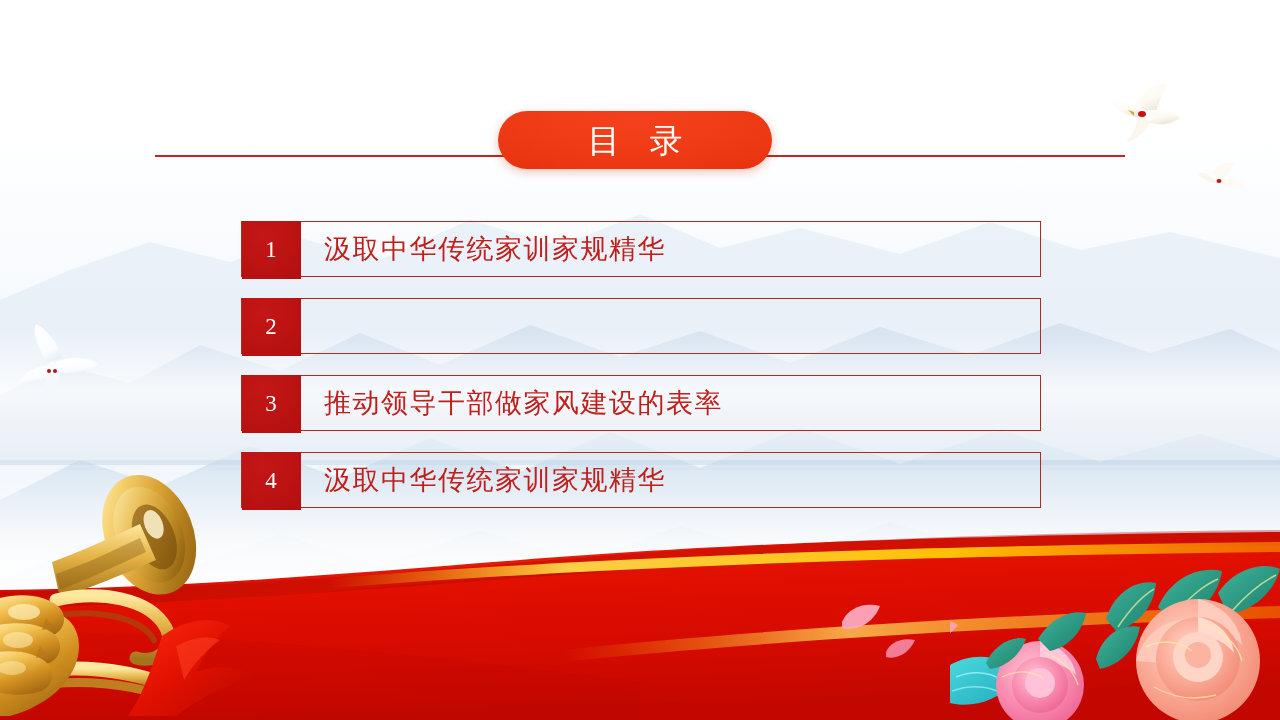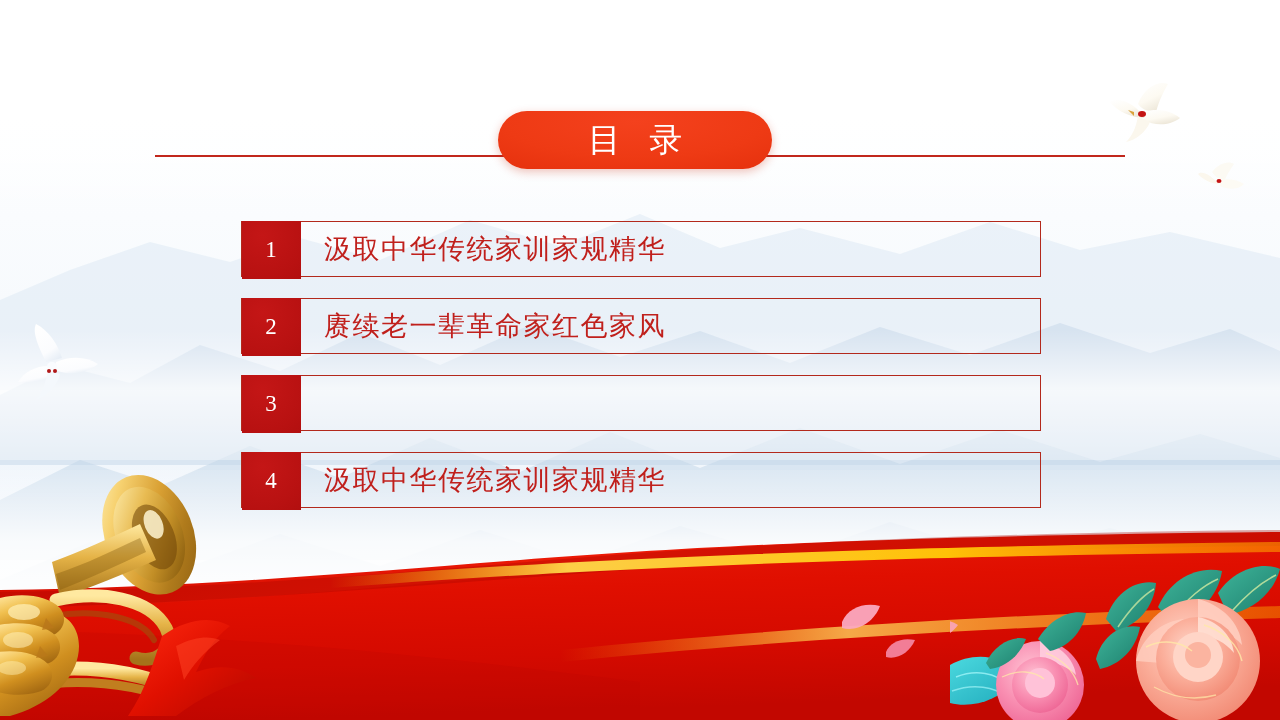--- a/index.html
+++ b/index.html
@@ -103,21 +103,21 @@
     box-shadow: 0 3px 10px rgba(200,40,10,0.28);
     display: flex;
     align-items: center;
     justify-content: center;
   }
   .title-text {
     color: #ffffff;
     font-size: 33px;
     letter-spacing: 10px;
     text-indent: 10px;
-    font-family: Liberation Serif, serif;
+    font-family: Liberation Sans, sans-serif;
     line-height: 1;
   }
 
   
   .toc {
     position: absolute;
     left: 241px;
     top: 221px;
     width: 800px;
   }
@@ -431,27 +431,27 @@
       <div class="toc-num">
         <span class="toc-num-text">1</span>
       </div>
       <div class="toc-label">汲取中华传统家训家规精华</div>
     </div>
 
     <div class="toc-row">
       <div class="toc-num">
         <span class="toc-num-text">2</span>
       </div>
-      <div class="toc-label">赓续老一辈革命家红色家风</div>
     </div>
 
     <div class="toc-row">
       <div class="toc-num">
         <span class="toc-num-text">3</span>
       </div>
+      <div class="toc-label">推动领导干部做家风建设的表率</div>
     </div>
 
     <div class="toc-row">
       <div class="toc-num">
         <span class="toc-num-text">4</span>
       </div>
       <div class="toc-label">汲取中华传统家训家规精华</div>
     </div>
 
   </div>

